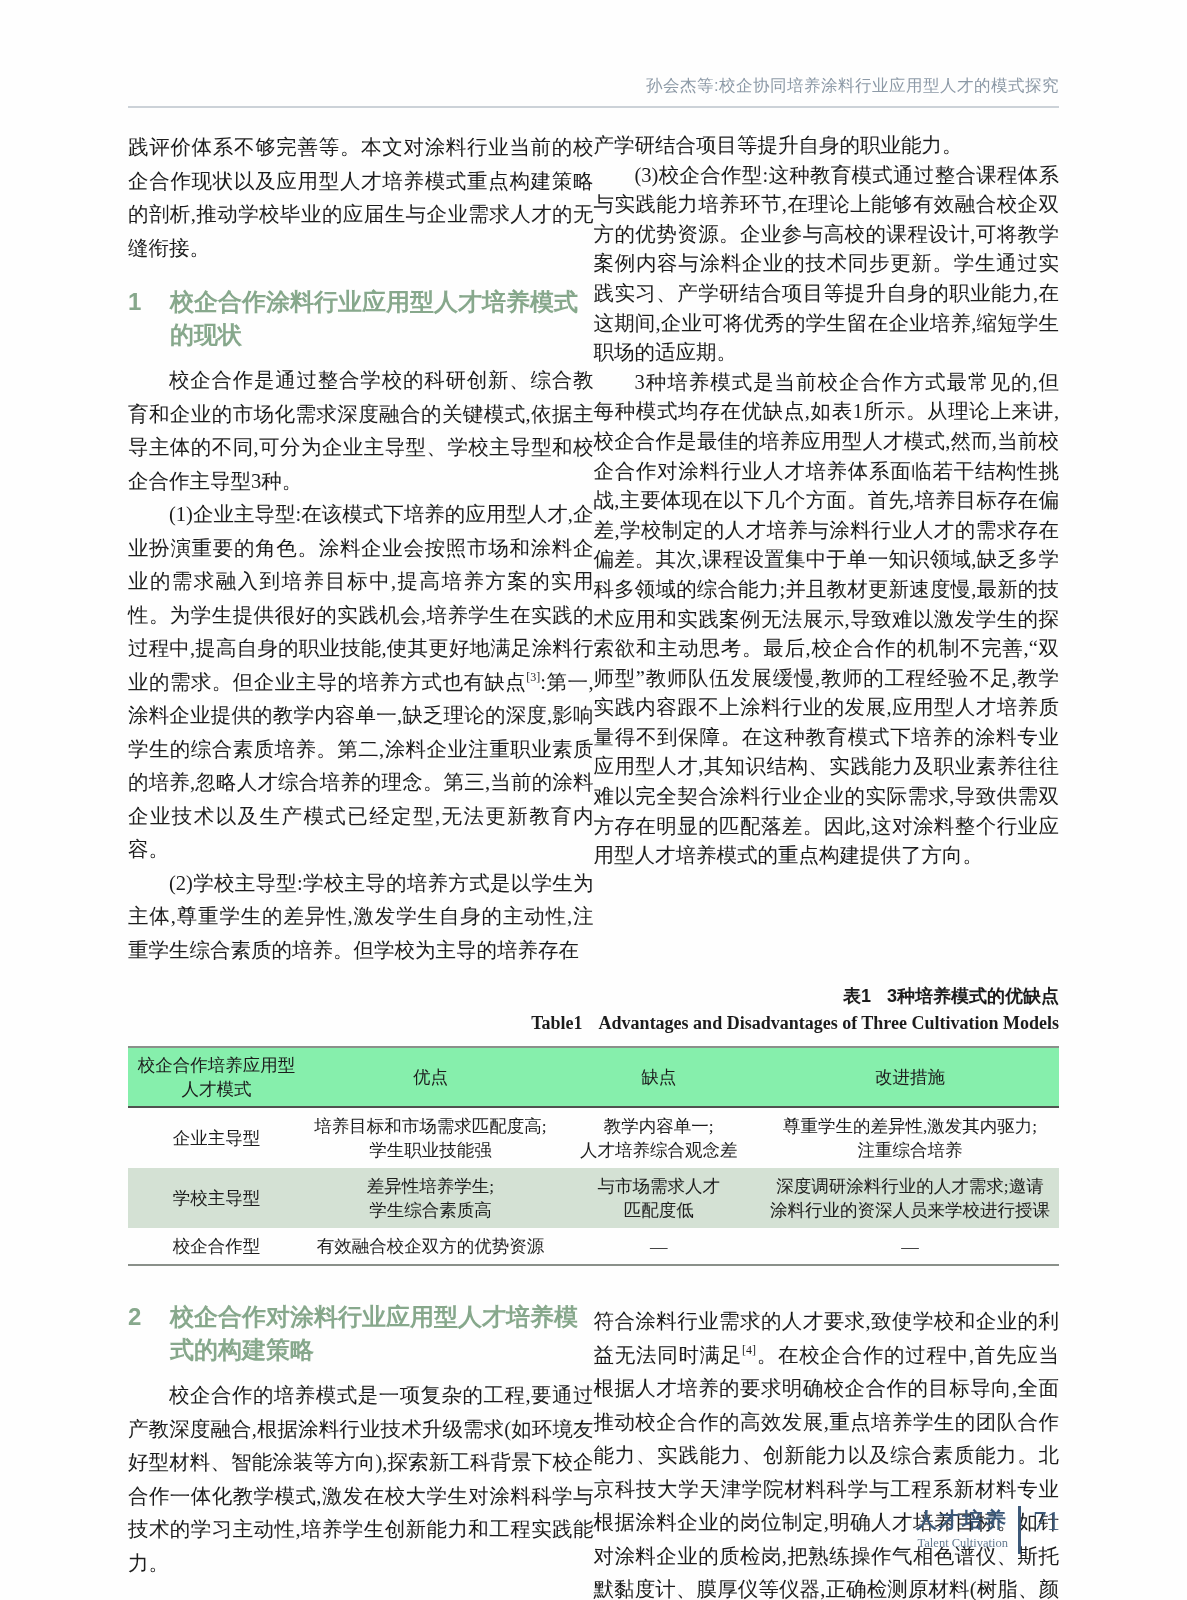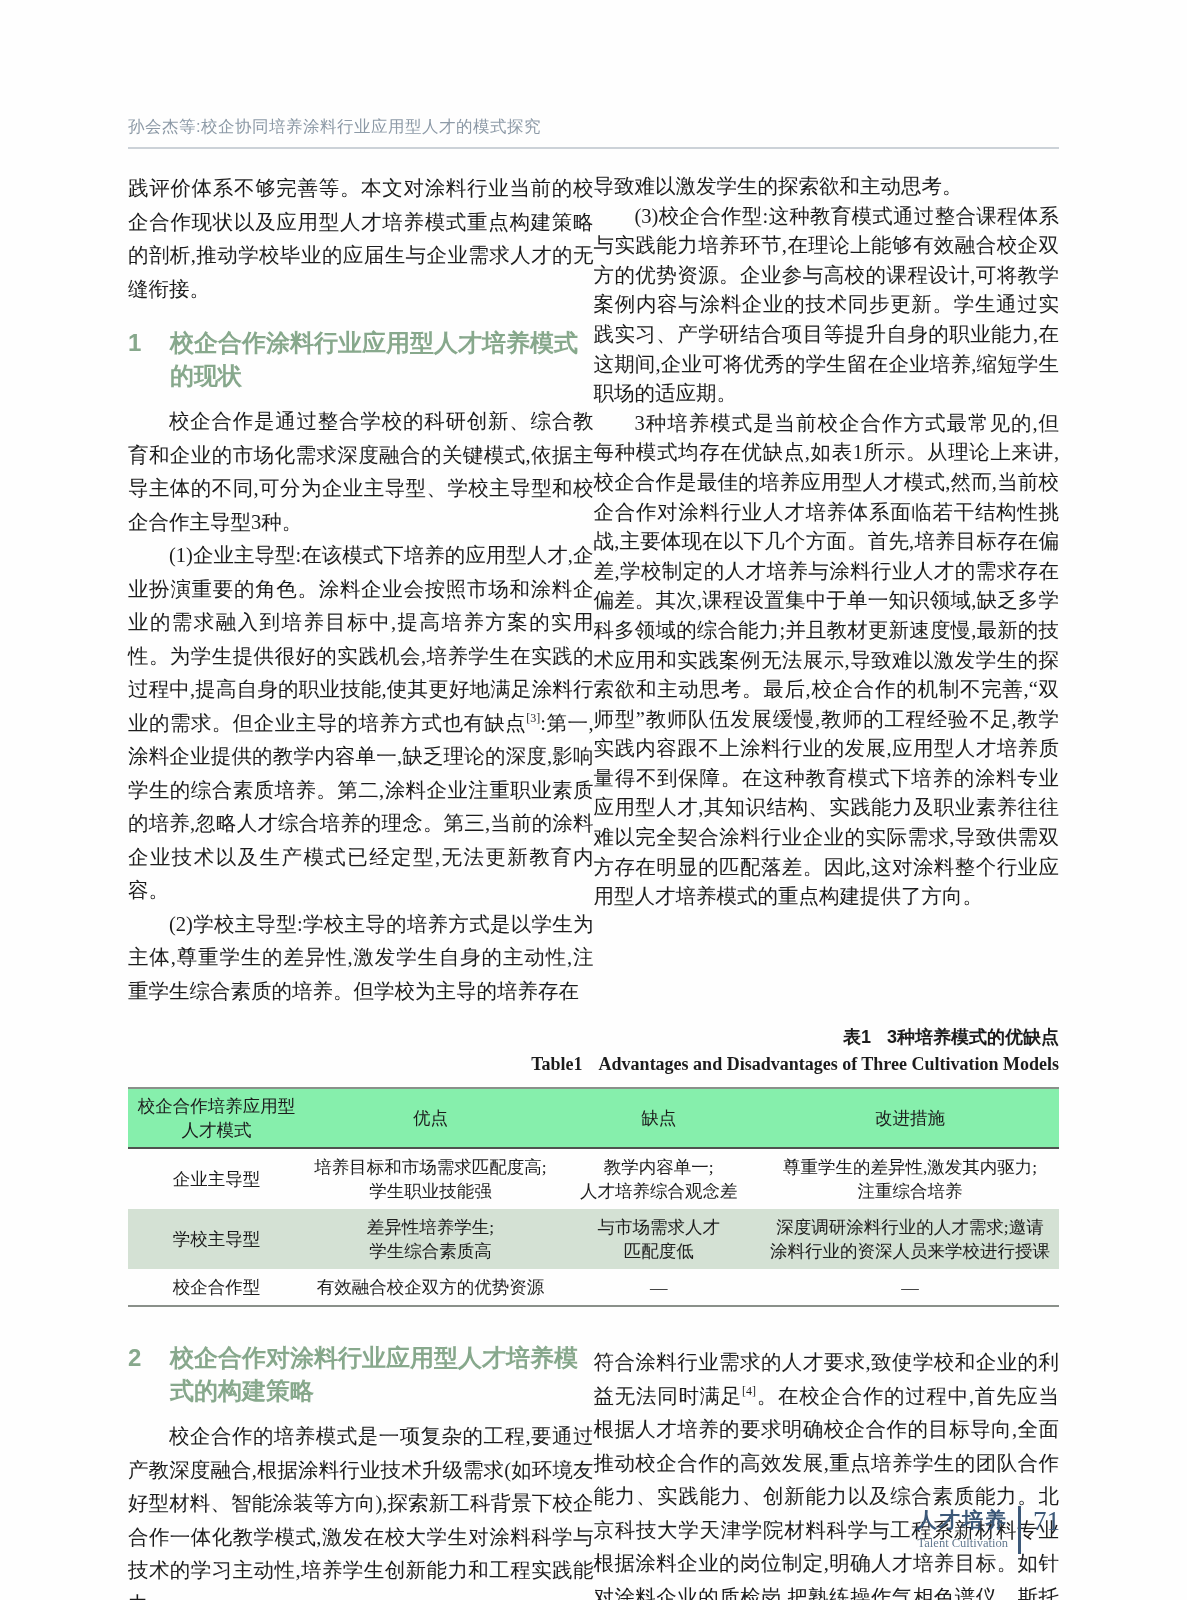--- a/index.html
+++ b/index.html
@@ -3,21 +3,21 @@
 <meta charset="utf-8">
 <style>
   * { margin: 0; padding: 0; box-sizing: border-box; }
   html, body { background: #f6f6f4; }
   .page {
     width: 1187px; height: 1600px; margin: 0 auto; position: relative;
     background: #fefefe; overflow: hidden;
     font-family: "Liberation Serif", "DejaVu Serif", serif; color: #1c1c1c;
   }
   
-  .hdr { padding: 116px 128px 0; }
+  .hdr { padding: 75px 128px 0; text-align: right; }
   .running-title {
     font-family: "Liberation Sans", "DejaVu Sans", sans-serif;
     font-size: 16.5px; color: #8d9aa7; letter-spacing: 0.5px;
   }
   .hdr-rule { margin: 9px 128px 0; border-top: 2px solid #ccd2d8; }
 
   .content { padding: 0 128px; }
   .cols { display: grid; grid-template-columns: 1fr 1fr; column-gap: 0; }
   .cols.top { margin-top: 23px; }
 
@@ -91,21 +91,21 @@
         <p class="body">践评价体系不够完善等。本文对涂料行业当前的校企合作现状以及应用型人才培养模式重点构建策略的剖析,推动学校毕业的应届生与企业需求人才的无缝衔接。</p>
         <h2 class="sec-heading">
           <span class="sec-num">1</span>
           <span class="sec-title">校企合作涂料行业应用型人才培养模式的现状</span>
         </h2>
         <p class="body indent">校企合作是通过整合学校的科研创新、综合教育和企业的市场化需求深度融合的关键模式,依据主导主体的不同,可分为企业主导型、学校主导型和校企合作主导型3种。</p>
         <p class="body indent">(1)企业主导型:在该模式下培养的应用型人才,企业扮演重要的角色。涂料企业会按照市场和涂料企业的需求融入到培养目标中,提高培养方案的实用性。为学生提供很好的实践机会,培养学生在实践的过程中,提高自身的职业技能,使其更好地满足涂料行业的需求。但企业主导的培养方式也有缺点<sup>[3]</sup>:第一,涂料企业提供的教学内容单一,缺乏理论的深度,影响学生的综合素质培养。第二,涂料企业注重职业素质的培养,忽略人才综合培养的理念。第三,当前的涂料企业技术以及生产模式已经定型,无法更新教育内容。</p>
         <p class="body indent">(2)学校主导型:学校主导的培养方式是以学生为主体,尊重学生的差异性,激发学生自身的主动性,注重学生综合素质的培养。但学校为主导的培养存在</p>
       </div>
       <div class="rcol tight">
-        <p class="body">导致难以激发学生的探索欲和主动思考。</p>
+        <p class="body">产学研结合项目等提升自身的职业能力。</p>
         <p class="body indent">(3)校企合作型:这种教育模式通过整合课程体系与实践能力培养环节,在理论上能够有效融合校企双方的优势资源。企业参与高校的课程设计,可将教学案例内容与涂料企业的技术同步更新。学生通过实践实习、产学研结合项目等提升自身的职业能力,在这期间,企业可将优秀的学生留在企业培养,缩短学生职场的适应期。</p>
         <p class="body indent">3种培养模式是当前校企合作方式最常见的,但每种模式均存在优缺点,如表1所示。从理论上来讲,校企合作是最佳的培养应用型人才模式,然而,当前校企合作对涂料行业人才培养体系面临若干结构性挑战,主要体现在以下几个方面。首先,培养目标存在偏差,学校制定的人才培养与涂料行业人才的需求存在偏差。其次,课程设置集中于单一知识领域,缺乏多学科多领域的综合能力;并且教材更新速度慢,最新的技术应用和实践案例无法展示,导致难以激发学生的探索欲和主动思考。最后,校企合作的机制不完善,“双师型”教师队伍发展缓慢,教师的工程经验不足,教学实践内容跟不上涂料行业的发展,应用型人才培养质量得不到保障。在这种教育模式下培养的涂料专业应用型人才,其知识结构、实践能力及职业素养往往难以完全契合涂料行业企业的实际需求,导致供需双方存在明显的匹配落差。因此,这对涂料整个行业应用型人才培养模式的重点构建提供了方向。</p>
       </div>
     </div>
 
     <div class="table-block">
       <div class="tbl-caption cap-cn">
         <span class="cap-label">表1</span><span>3种培养模式的优缺点</span>
       </div>
       <div class="tbl-caption cap-en">

